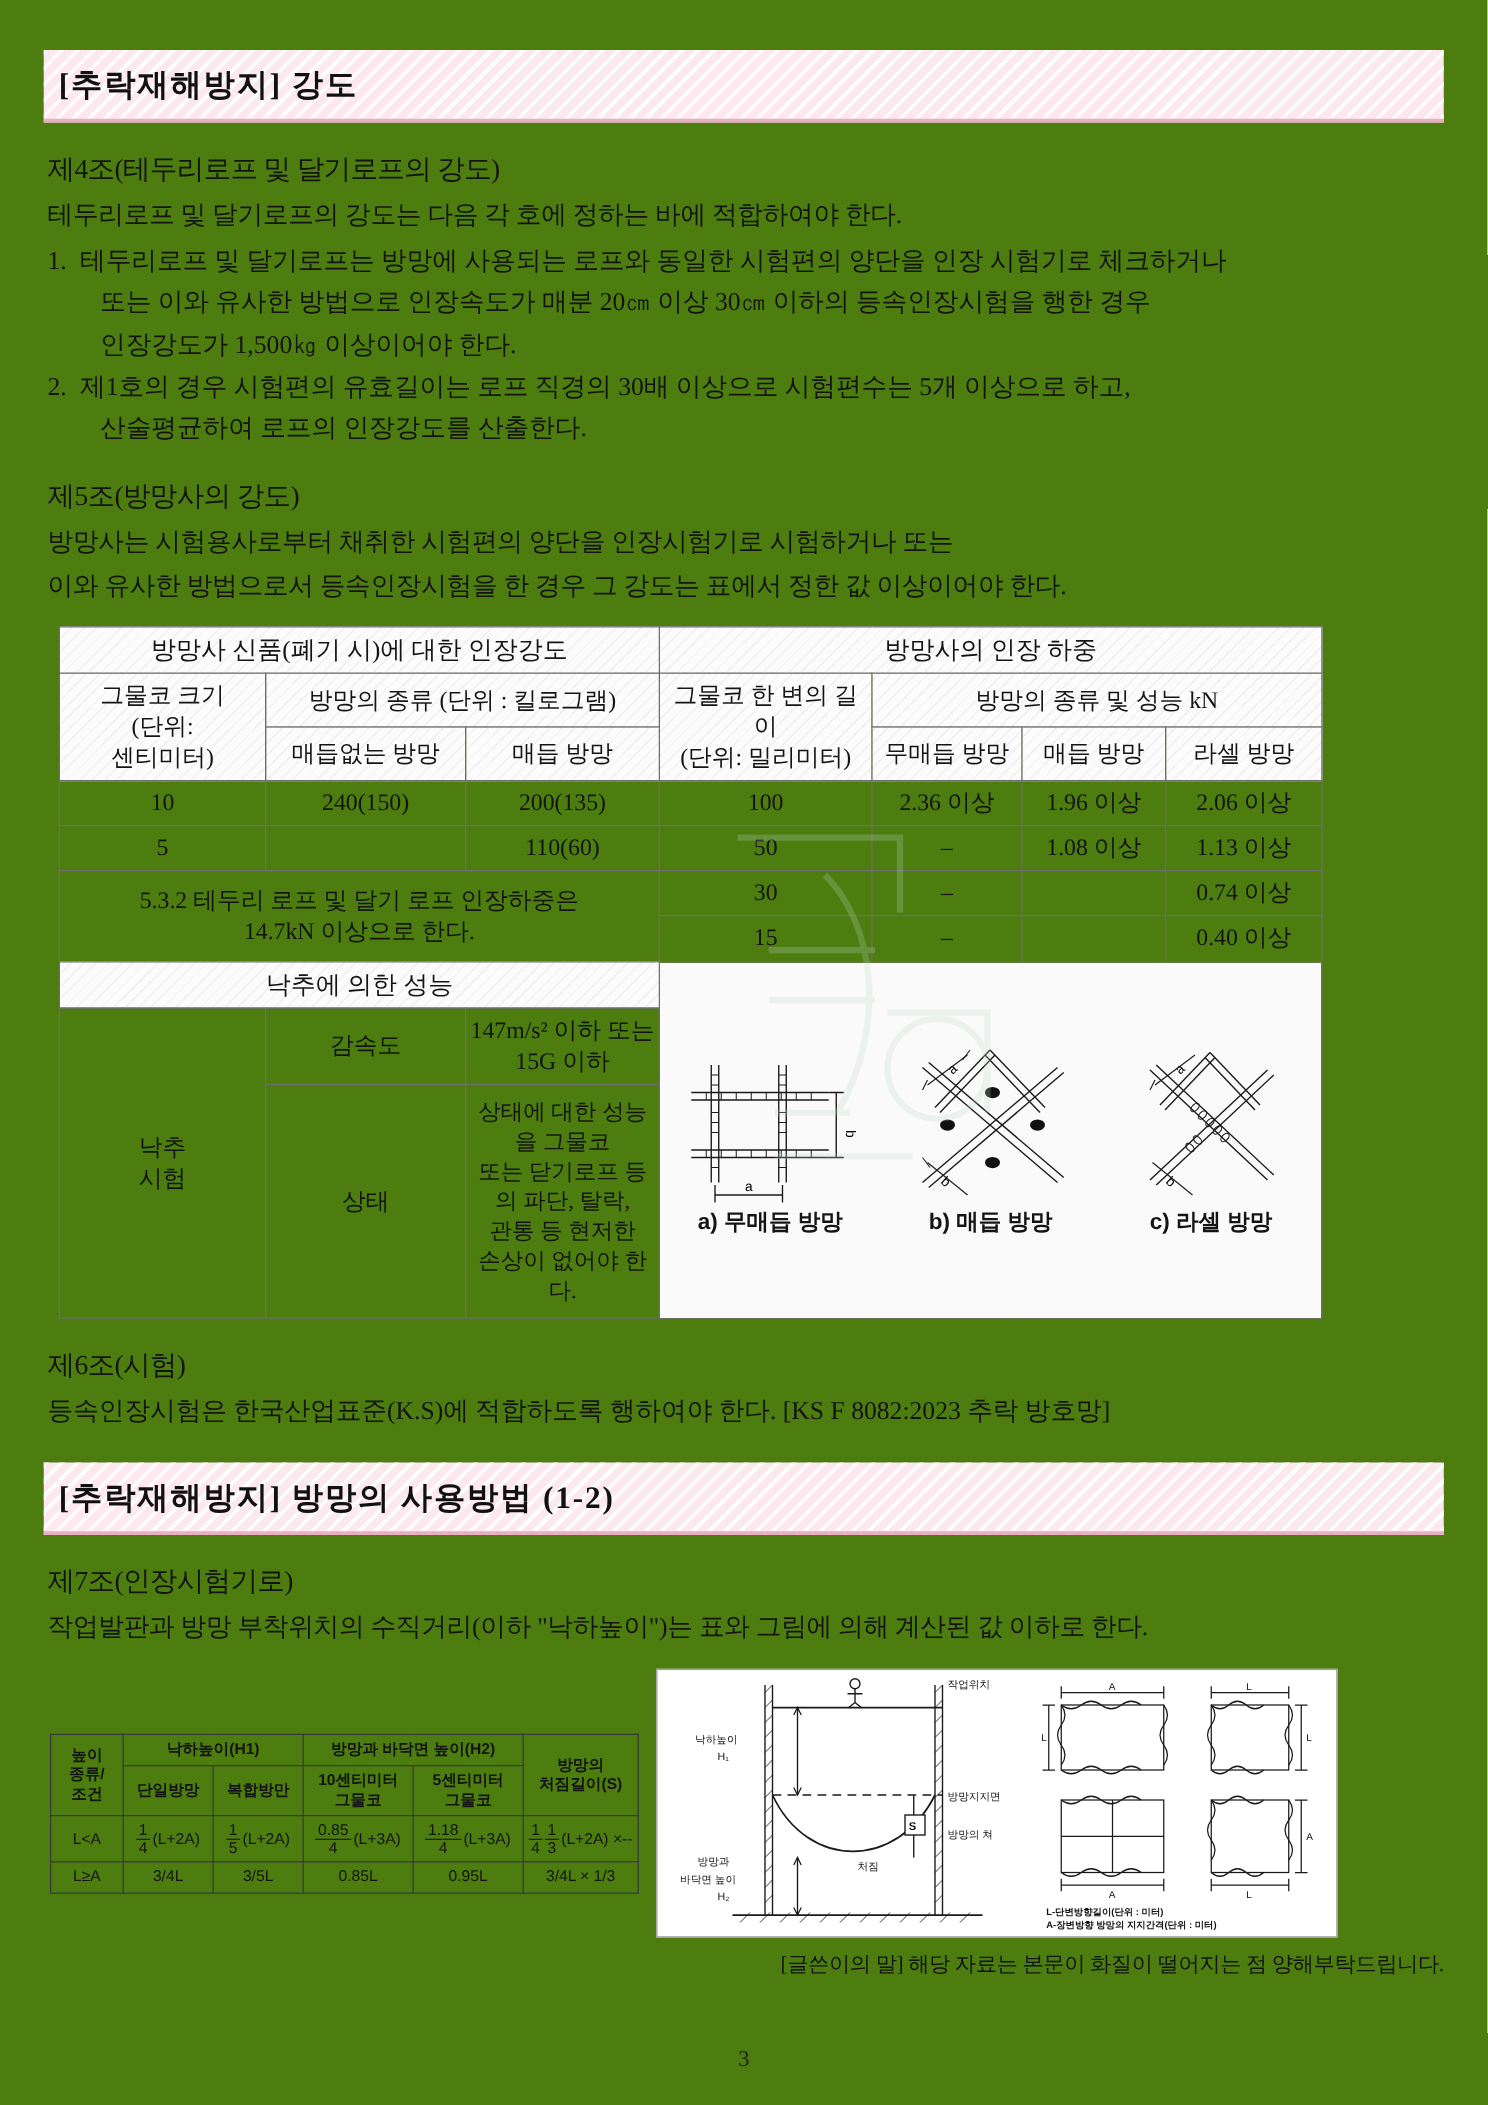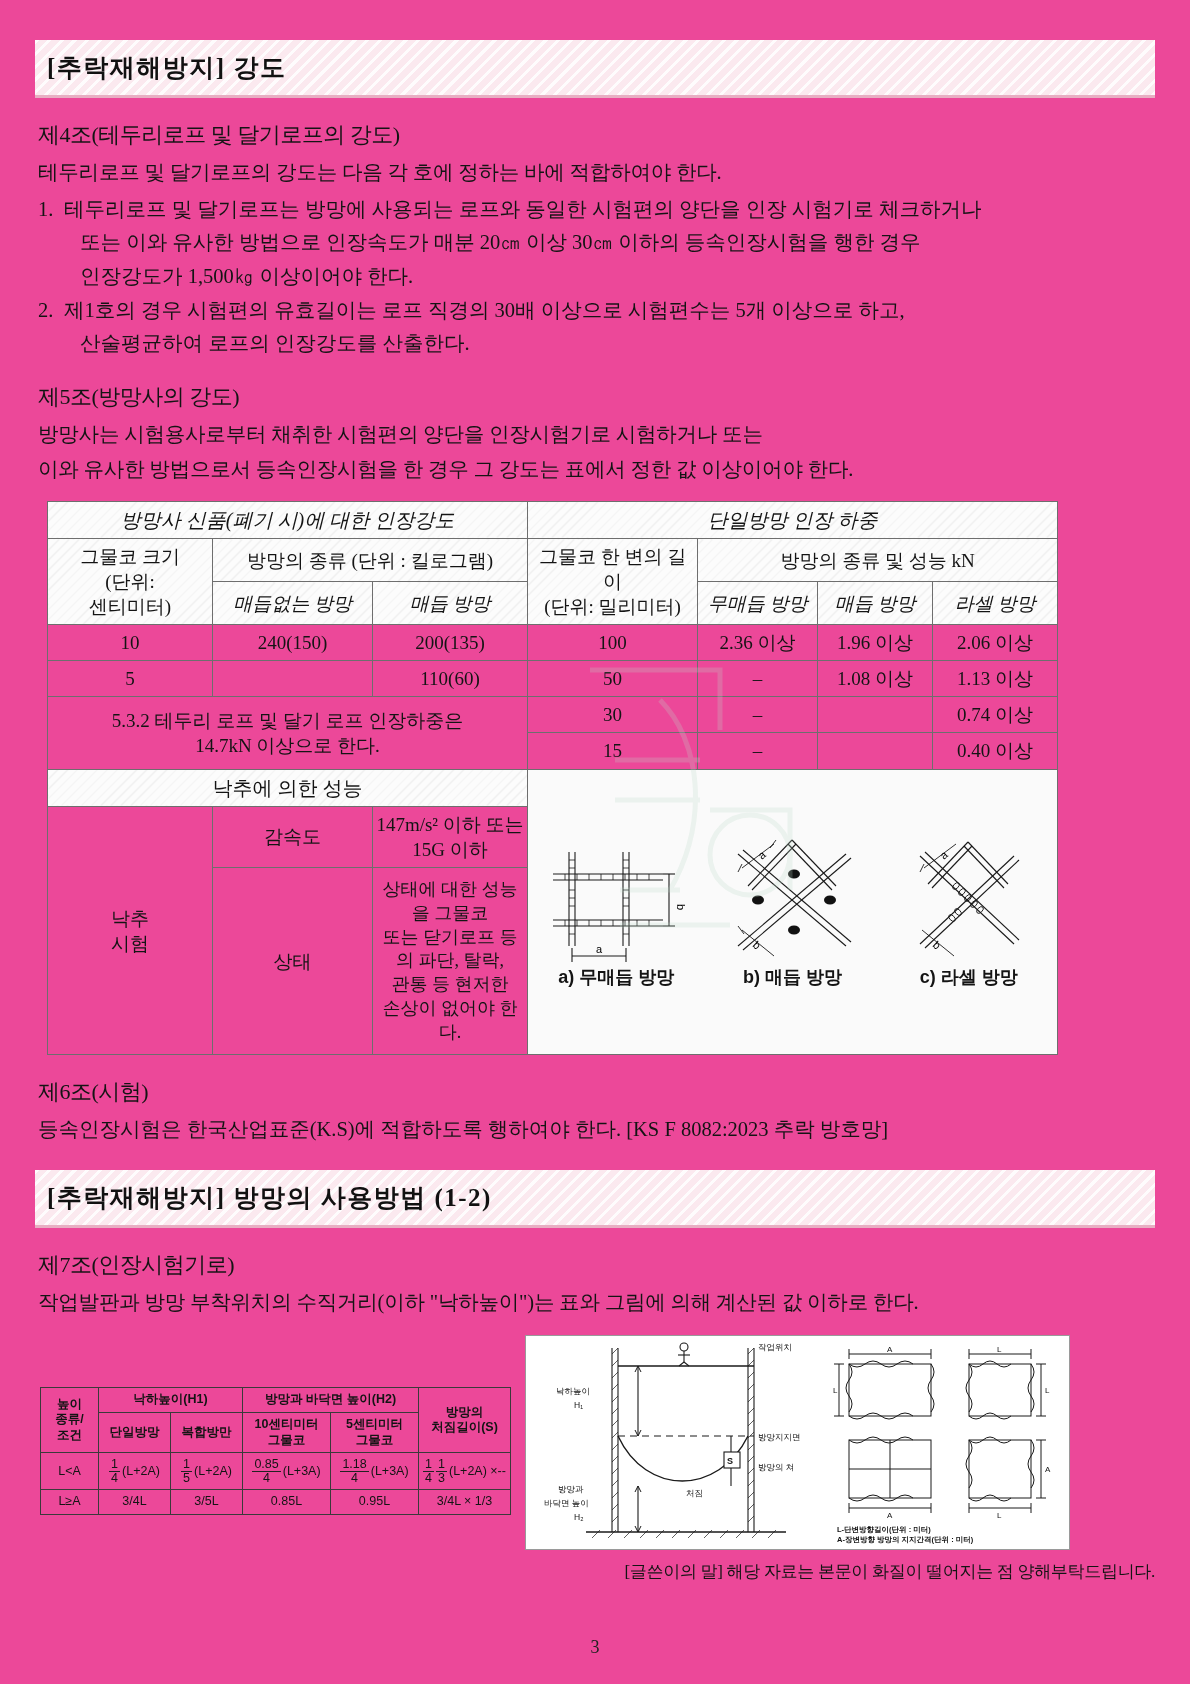--- a/index.html
+++ b/index.html
@@ -9,21 +9,21 @@
   }
   body {
     font-family: "Liberation Serif", "DejaVu Serif", serif;
     color: #141414;
   }
   .page {
     position: relative;
     width: 1190px;
     height: 1684px;
     margin: 0 auto;
-    background: #ec4899;
+    background: #4d7c0f;
     box-sizing: border-box;
     padding: 0 35px;
     overflow: hidden;
   }
 
   
   .banner {
     position: relative;
     margin-top: 40px;
     height: 58px;
@@ -93,21 +93,21 @@
   }
   th.hatch, td.hatch {
     background-color: #fcfcfc;
     background-image: repeating-linear-gradient(
        -45deg,
        rgba(0,0,0,0.055) 0px,
        rgba(0,0,0,0.055) 1px,
        rgba(0,0,0,0) 1px,
        rgba(0,0,0,0) 7px);
   }
-  .bold { font-weight: bold; font-style: italic; }
+  .bold { font-weight: bold; }
   .big { font-size: 20px; }
 
   
   .perf-title { font-weight: bold; font-size: 20px; }
   .state-cell { line-height: 1.45; font-size: 18px; }
 
   
   .nets {
     padding: 0 !important;
     background: #fafafa;
@@ -249,21 +249,21 @@
         <col style="width:155px">
       <col style="width:170px">
         <col style="width:120px">
         <col style="width:115px">
         <col style="width:125px">
     </colgroup>
     <tbody>
 
       <tr>
         <th class="hatch bold big" colspan="3">방망사 신품(폐기 시)에 대한 인장강도</th>
-        <th class="hatch bold big" colspan="4">단일방망 인장 하중</th>
+        <th class="hatch bold big" colspan="4">방망사의 인장 하중</th>
       </tr>
 
       <tr>
         <th class="hatch" rowspan="2">
           <div>그물코 크기</div>
           <div>(단위:</div>
           <div>센티미터)</div>
         </th>
         <th class="hatch" colspan="2">방망의 종류 (단위 : 킬로그램)</th>
         <th class="hatch" rowspan="2">

